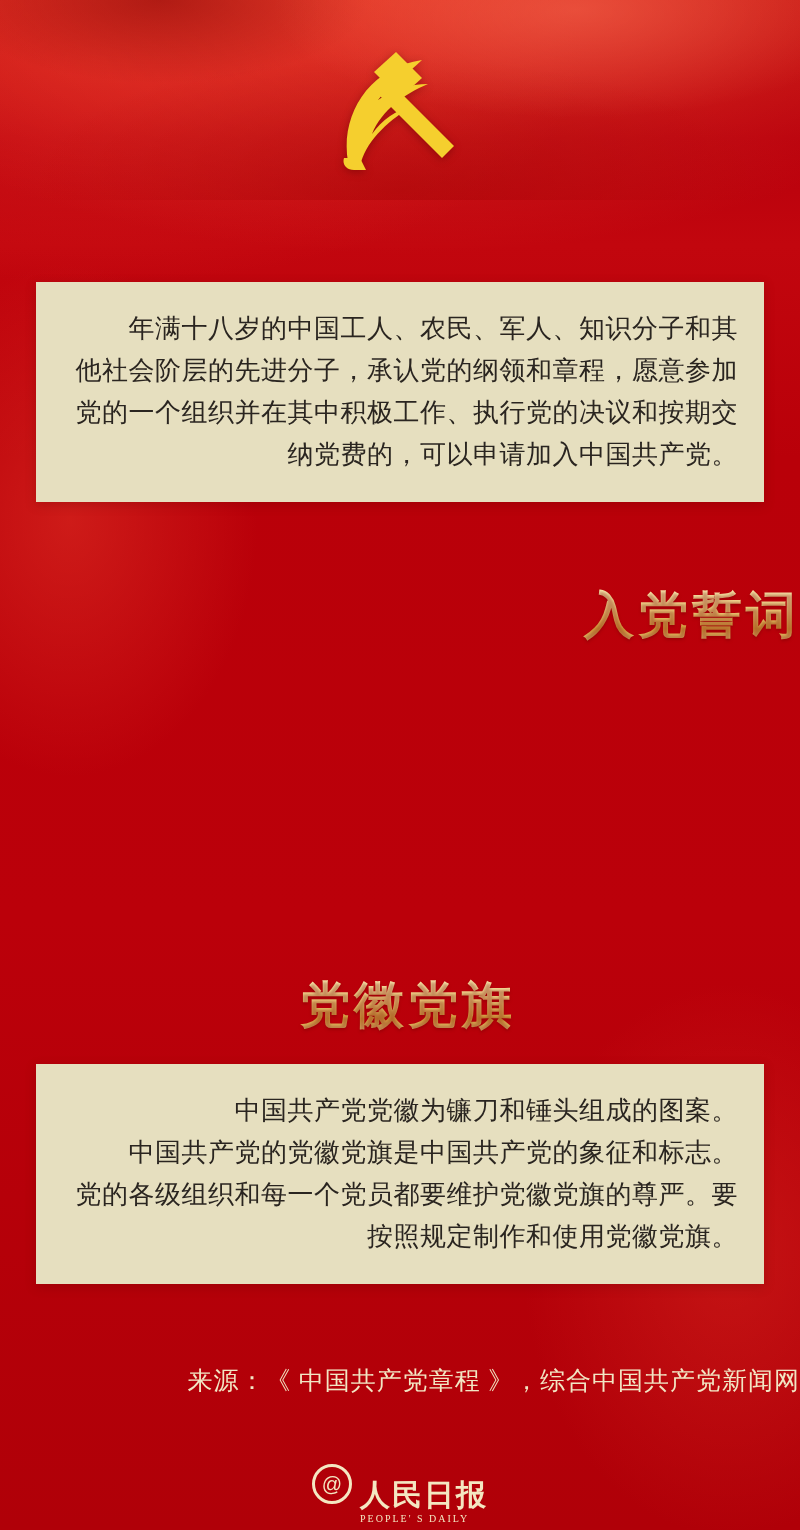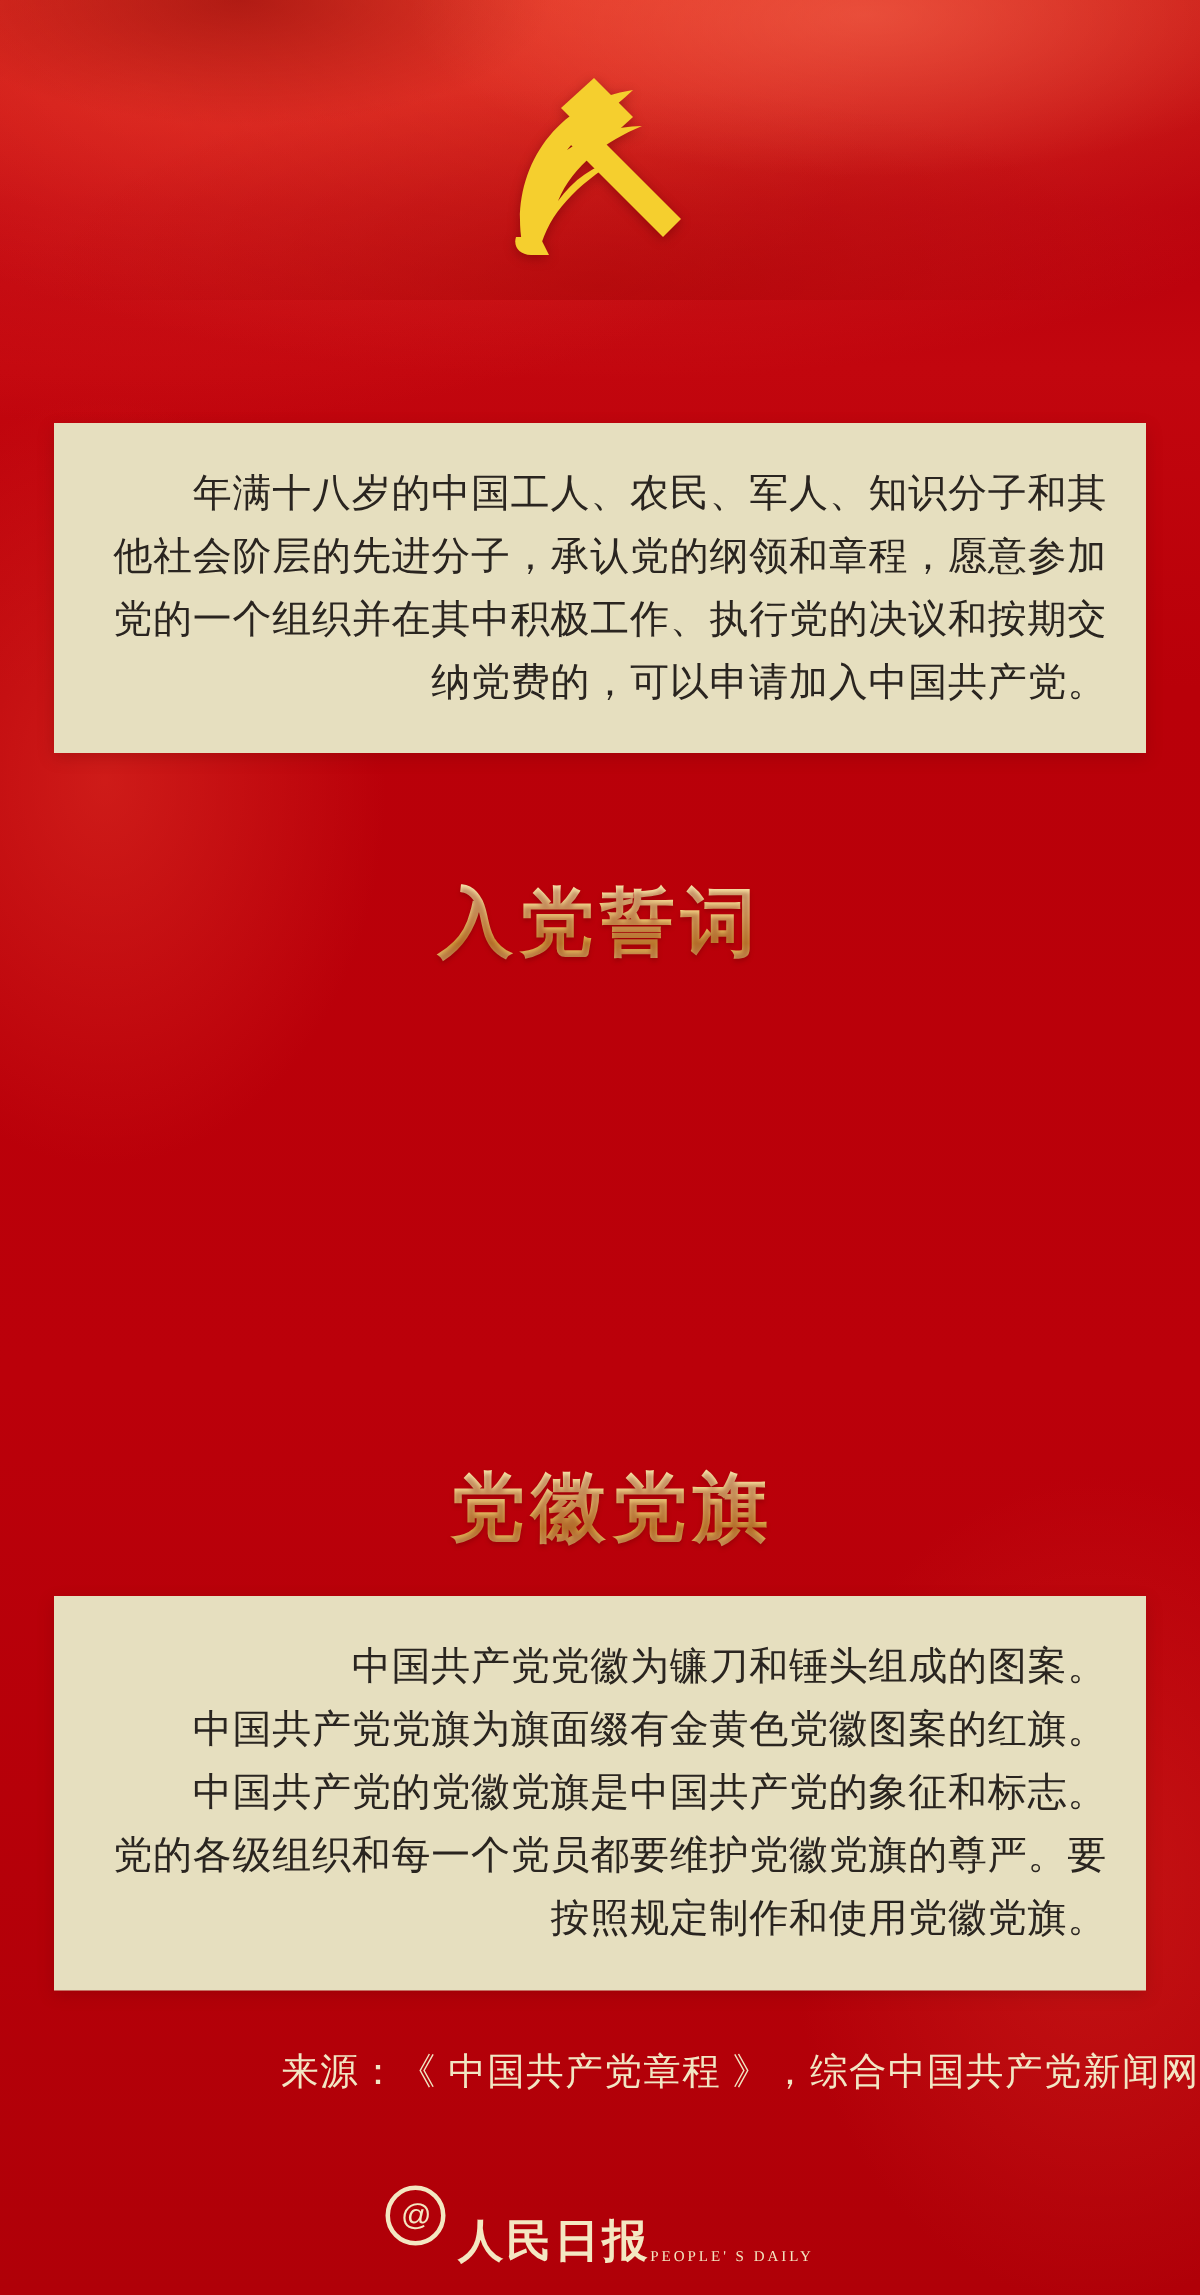--- a/index.html
+++ b/index.html
@@ -101,21 +101,21 @@
     font-size: 26px;
     line-height: 1.62;
     letter-spacing: 0.5px;
     box-shadow: 0 3px 10px rgba(90,0,0,0.25);
     text-align: right;
   }
   .card p { margin: 0; text-indent: 2em; }
   .card p + p { margin-top: 0; }
 
   .blk-1 { position: absolute; top: 282px;  left: 0; right: 0; }
-  .blk-2-title { position: absolute; top: 582px; left: 0; right: 0; }
+  .blk-2-title { position: absolute; top: 582px; left: 0; right: 0; text-align: right; }
   .blk-2 { position: absolute; top: 674px; left: 0; right: 0; }
   .blk-3-title { position: absolute; top: 972px; left: 0; right: 0; margin-left: 16px; }
   .blk-3 { position: absolute; top: 1064px; left: 0; right: 0; }
 
   .source {
     position: absolute;
     top: 1364px;
     left: 0; right: 0;
     text-align: right;
     color: #f2e6c4;
@@ -142,22 +142,22 @@
     border: 3px solid #f4e7c2;
     color: #f4e7c2;
     font-size: 20px;
     display: flex;
     align-items: center;
     justify-content: center;
     font-family: "Liberation Sans", sans-serif;
   }
   .logo-text {
     display: flex;
-    flex-direction: row;
-    align-items: flex-end;
+    flex-direction: column;
+    align-items: flex-start;
     line-height: 1;
     margin-top: 36px;
   }
   .logo-cn {
     color: #f4e7c2;
     font-size: 30px;
     font-weight: bold;
     letter-spacing: 2px;
   }
   .logo-en {
@@ -197,21 +197,20 @@
       <p>年满十八岁的中国工人、农民、军人、知识分子和其他社会阶层的先进分子，承认党的纲领和章程，愿意参加党的一个组织并在其中积极工作、执行党的决议和按期交纳党费的，可以申请加入中国共产党。</p>
     </div>
   </div>
 
   <div class="blk-2-title section-title">入党誓词</div>
 
   <div class="blk-3-title section-title">党徽党旗</div>
   <div class="blk-3">
     <div class="card">
       <p>中国共产党党徽为镰刀和锤头组成的图案。</p>
-      <p>中国共产党党旗为旗面缀有金黄色党徽图案的红旗。</p>
       <p>中国共产党的党徽党旗是中国共产党的象征和标志。党的各级组织和每一个党员都要维护党徽党旗的尊严。要按照规定制作和使用党徽党旗。</p>
     </div>
   </div>
 
   <div class="source">来源：《 中国共产党章程 》，综合中国共产党新闻网</div>
 
   <div class="logo-wrap">
     <div class="logo">
       <div class="logo-badge">@</div>
       <div class="logo-text">

